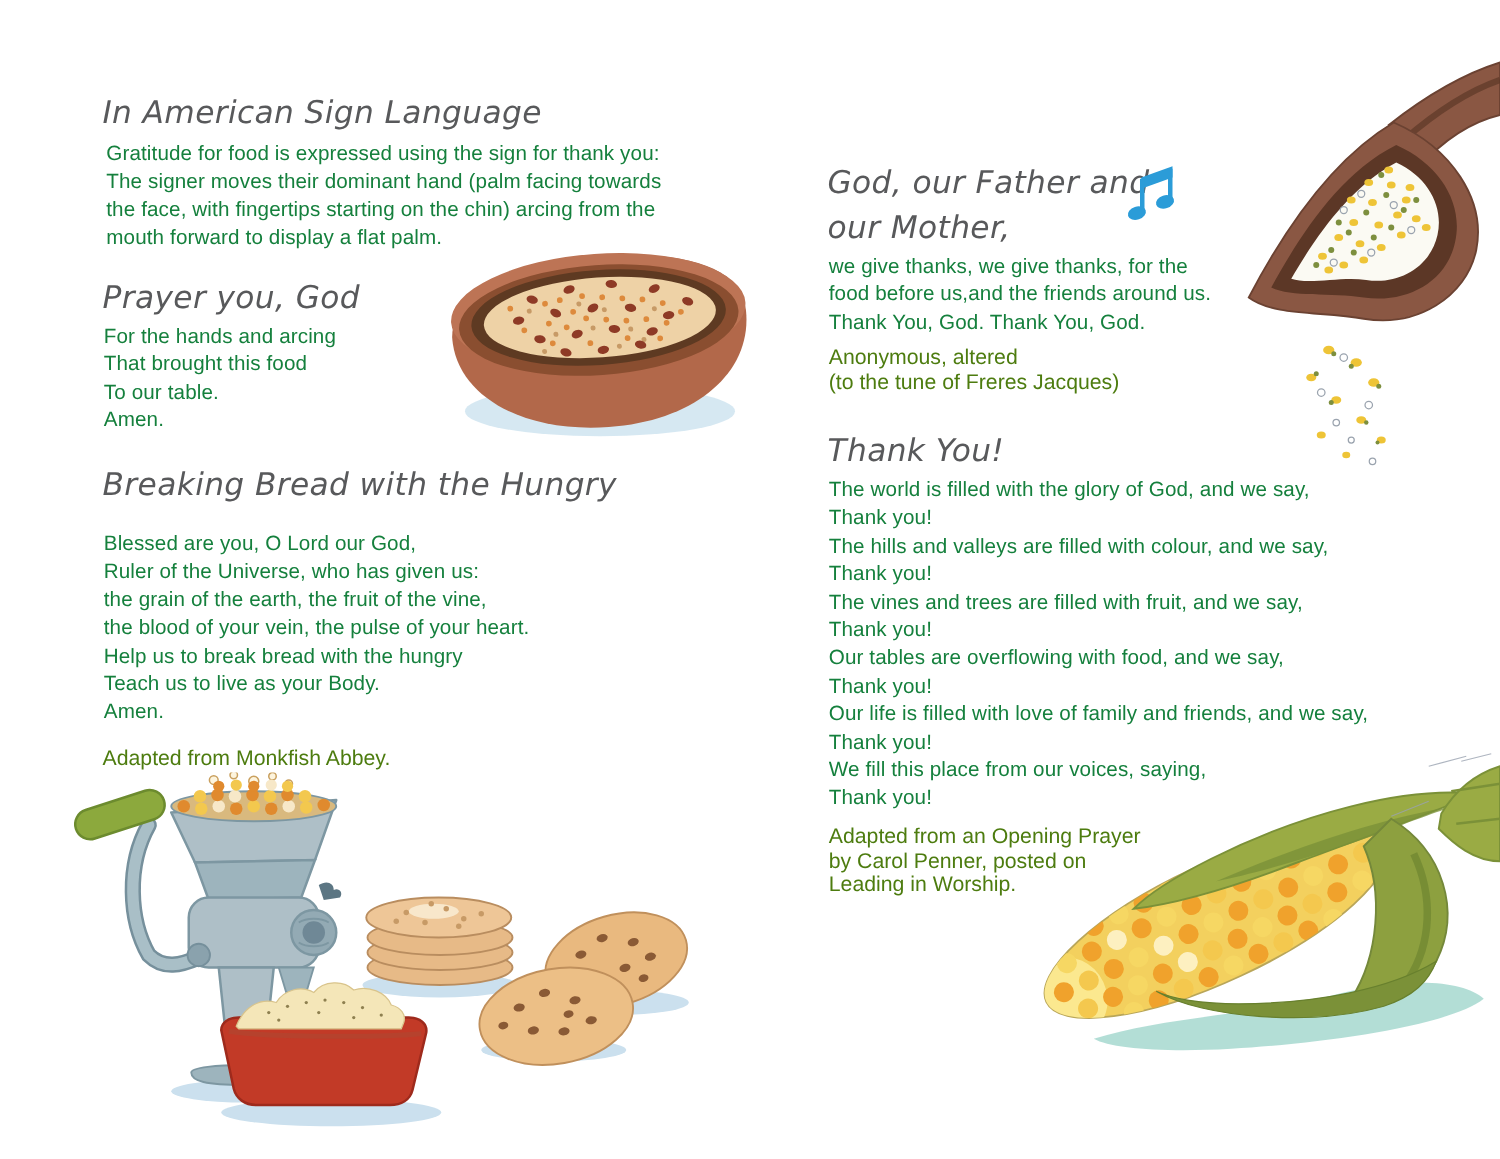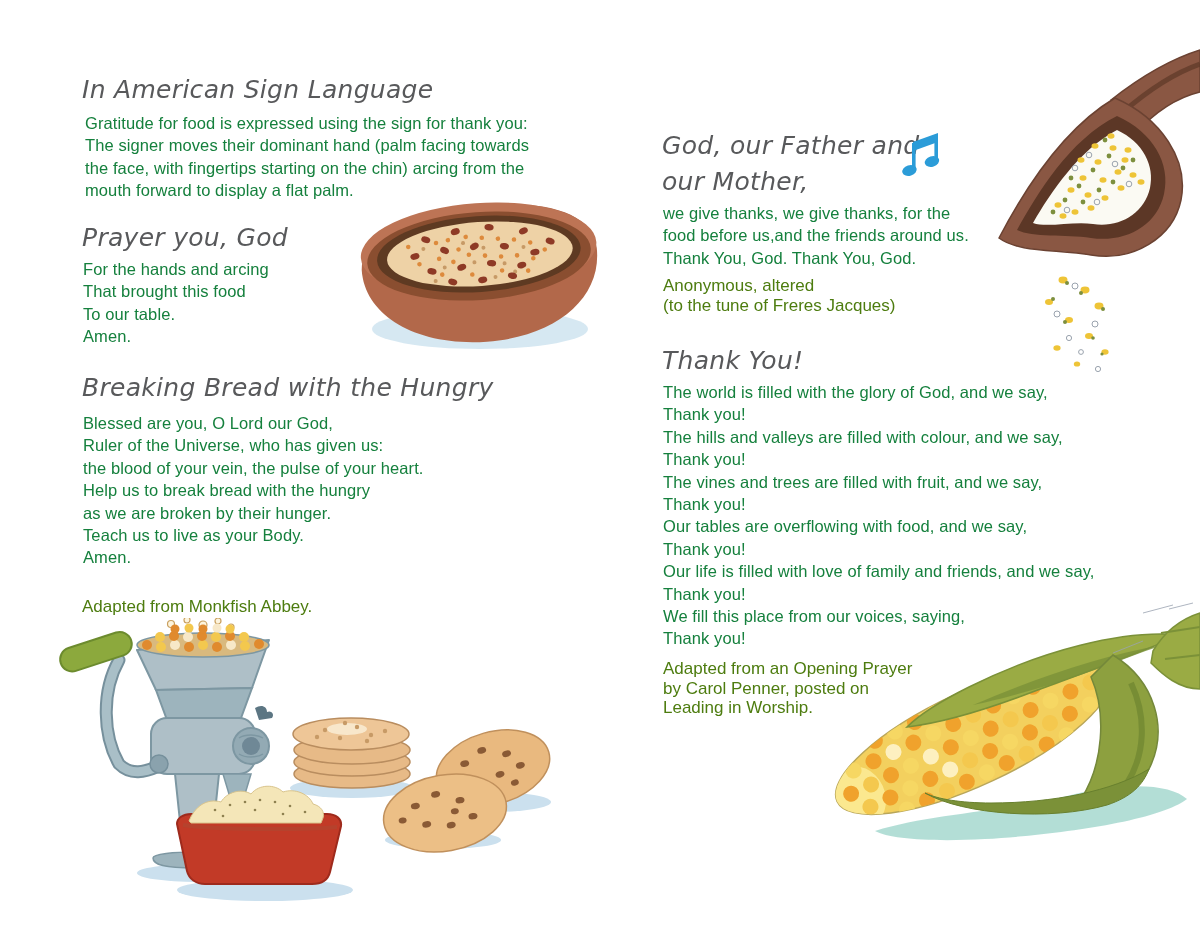--- a/index.html
+++ b/index.html
@@ -40,26 +40,26 @@
 
 <div class="abs body-text" style="left:83px;top:258px">
     <div class="line">For the hands and arcing</div>
     <div class="line">That brought this food</div>
     <div class="line">To our table.</div>
     <div class="line">Amen.</div>
   </div>
 
 <div class="abs script-heading" style="left:82px;top:370px">Breaking Bread with the Hungry</div>
 
-<div class="abs body-text" style="left:83px;top:412px">
+<div class="abs body-text" style="left:83px;top:424px">
     <div class="line">Blessed are you, O Lord our God,</div>
     <div class="line">Ruler of the Universe, who has given us:</div>
+    <div class="line">the grain of the earth, the fruit of the vine,</div>
     <div class="line">the blood of your vein, the pulse of your heart.</div>
     <div class="line">Help us to break bread with the hungry</div>
-    <div class="line">as we are broken by their hunger.</div>
     <div class="line">Teach us to live as your Body.</div>
     <div class="line">Amen.</div>
   </div>
 
 <div class="abs attr" style="left:82px;top:597px">Adapted from Monkfish Abbey.</div>
 
 <div class="abs" style="left:662px;top:128px">
   <div class="script-heading">God, our Father and</div>
   <div class="script-heading">our Mother,</div>
 </div>

